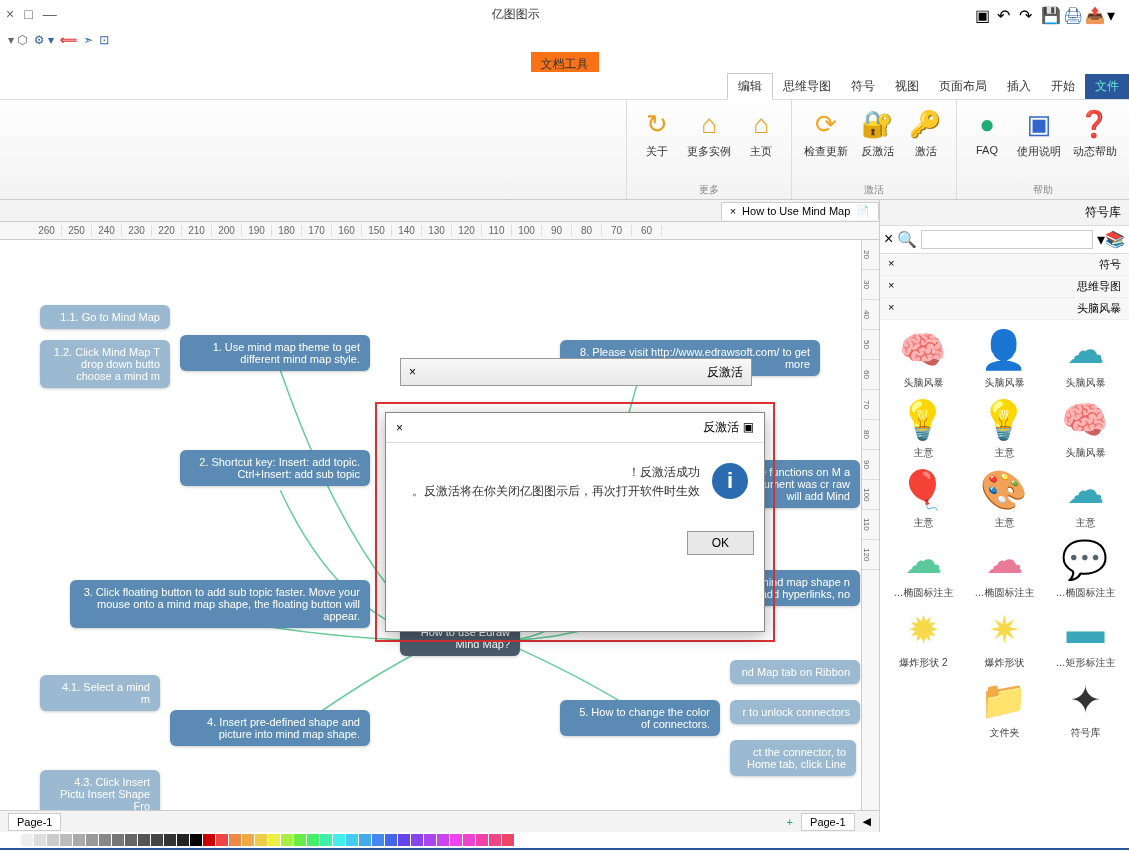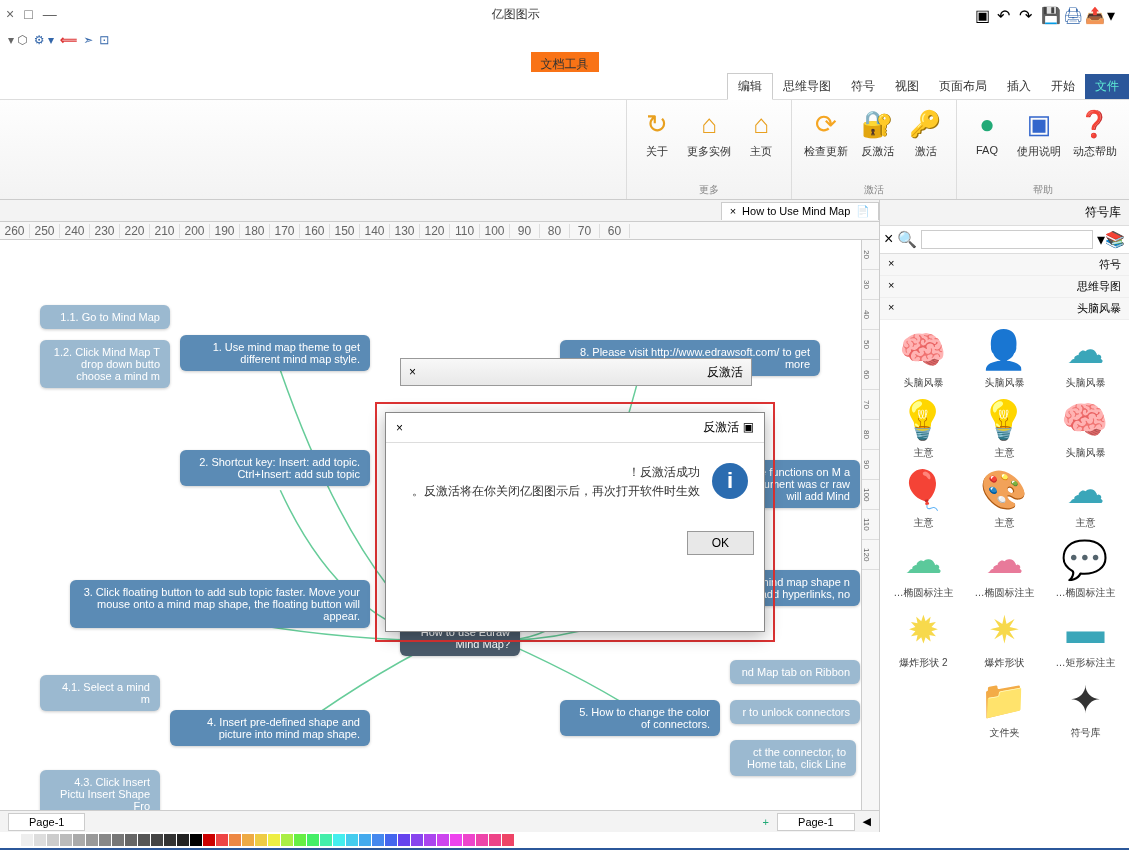--- a/index.html
+++ b/index.html
@@ -31,21 +31,21 @@
 .sp-search input { flex: 1; border: 1px solid #ccc; font-size: 11px; padding: 2px; }
 .sp-cat { background: #f7f7f7; padding: 3px 8px; font-size: 11px; display: flex; justify-content: space-between; border-bottom: 1px solid #eee; }
 .sp-shapes { flex: 1; overflow: auto; padding: 6px; }
 .shape-grid { display: grid; grid-template-columns: repeat(3,1fr); gap: 6px; }
 .shape-item { display: flex; flex-direction: column; align-items: center; gap: 2px; cursor: pointer; }
 .shape-ico { width: 52px; height: 48px; display: flex; align-items: center; justify-content: center; font-size: 38px; }
 .shape-lbl { font-size: 10px; color: #444; text-align: center; white-space: nowrap; overflow: hidden; text-overflow: ellipsis; width: 64px; }
 .canvas-region { flex: 1; display: flex; flex-direction: column; position: relative; }
 .doc-tabs { height: 22px; background: #f3f3f3; display: flex; align-items: center; direction: rtl; border-bottom: 1px solid #ccc; }
 .doc-tab { background: #fff; border: 1px solid #ccc; border-bottom: none; padding: 2px 8px; font-size: 11px; display: flex; gap: 6px; align-items: center; }
-.ruler-h { height: 18px; background: #f7f7f7; border-bottom: 1px solid #ccc; font-size: 12px; color: #666; display: flex; align-items: center; overflow: hidden; direction: ltr; }
+.ruler-h { height: 18px; background: #f7f7f7; border-bottom: 1px solid #ccc; font-size: 10px; color: #666; display: flex; align-items: center; overflow: hidden; direction: ltr; padding-left: 32px; }
 .ruler-h span { display: inline-block; width: 30px; text-align: center; border-right: 1px solid #ddd; }
 .canvas-wrap { flex: 1; display: flex; direction: ltr; position: relative; overflow: hidden; }
 .ruler-v { width: 18px; background: #f7f7f7; border-left: 1px solid #ccc; position: absolute; right: 0; top: 0; bottom: 0; font-size: 8px; color: #666; display: flex; flex-direction: column; }
 .ruler-v span { height: 30px; writing-mode: vertical-lr; text-align: center; border-bottom: 1px solid #ddd; }
 .canvas { position: absolute; inset: 0; right: 18px; background: #fff; }
 .toolstrip { width: 30px; background: #f3f3f3; border-right: 1px solid #ccc; display: flex; flex-direction: column; gap: 8px; padding: 6px 0; align-items: center; position: absolute; left: 0; top: 0; bottom: 0; }
 .toolstrip .ts { width: 20px; height: 20px; font-size: 16px; cursor: pointer; text-align: center; }
 .node { position: absolute; border-radius: 6px; padding: 6px 10px; font-size: 11px; color: #fff; text-align: right; direction: ltr; box-shadow: 0 1px 3px rgba(0,0,0,.2); }
 .node.center { background: #4a5a6a; }
 .node.main { background: #5b8bb5; }
@@ -54,21 +54,21 @@
 .dialog-outer { position: absolute; left: 375px; top: 162px; width: 400px; height: 240px; border: 2px solid #d33; z-index: 49; pointer-events: none; }
 .dialog-title { background: #fff; padding: 6px 10px; font-size: 12px; display: flex; justify-content: space-between; align-items: center; border-bottom: 1px solid #ddd; }
 .dialog-body { padding: 20px 16px; display: flex; gap: 12px; align-items: flex-start; }
 .dialog-body .info-ico { width: 36px; height: 36px; border-radius: 50%; background: #2b6cb0; color: #fff; display: flex; align-items: center; justify-content: center; font-size: 22px; font-weight: bold; }
 .dialog-body .msg { font-size: 12px; color: #333; text-align: right; line-height: 1.6; }
 .dialog-btns { padding: 10px; display: flex; justify-content: flex-start; }
 .dialog-btns button { padding: 4px 24px; font-size: 12px; background: #e8e8e8; border: 1px solid #999; cursor: pointer; }
 .mini-dialog { position: absolute; left: 400px; top: 118px; width: 352px; height: 28px; background: linear-gradient(#f8f8f8,#e8e8e8); border: 1px solid #999; z-index: 40; display: flex; justify-content: space-between; align-items: center; padding: 0 8px; font-size: 12px; direction: rtl; }
 .act-btn { position: absolute; left: 540px; top: 350px; padding: 4px 16px; font-size: 12px; border: 1px solid #999; background: #f0f0f0; z-index: 30; cursor: pointer; }
 .page-tabs { height: 22px; background: #f3f3f3; border-top: 1px solid #ccc; display: flex; align-items: center; gap: 8px; padding: 0 8px; direction: rtl; font-size: 11px; }
-.page-tabs .pt { padding: 2px 20px; border: 1px solid #ccc; background: #fff; }
+.page-tabs .pt { padding: 2px 8px; border: 1px solid #ccc; background: #fff; }
 .color-bar { height: 16px; display: flex; padding: 0 8px; gap: 1px; direction: ltr; align-items: center; }
 .color-bar .sw { width: 12px; height: 12px; }
 .statusbar { height: 24px; background: #2b579a; color: #fff; display: flex; justify-content: space-between; align-items: center; padding: 0 10px; font-size: 11px; direction: rtl; }
 svg.mind-lines { position: absolute; inset: 0; pointer-events: none; }
 </style>
 </head>
 <body>
 
 <div class="titlebar">
   <div class="titlebar-left">

